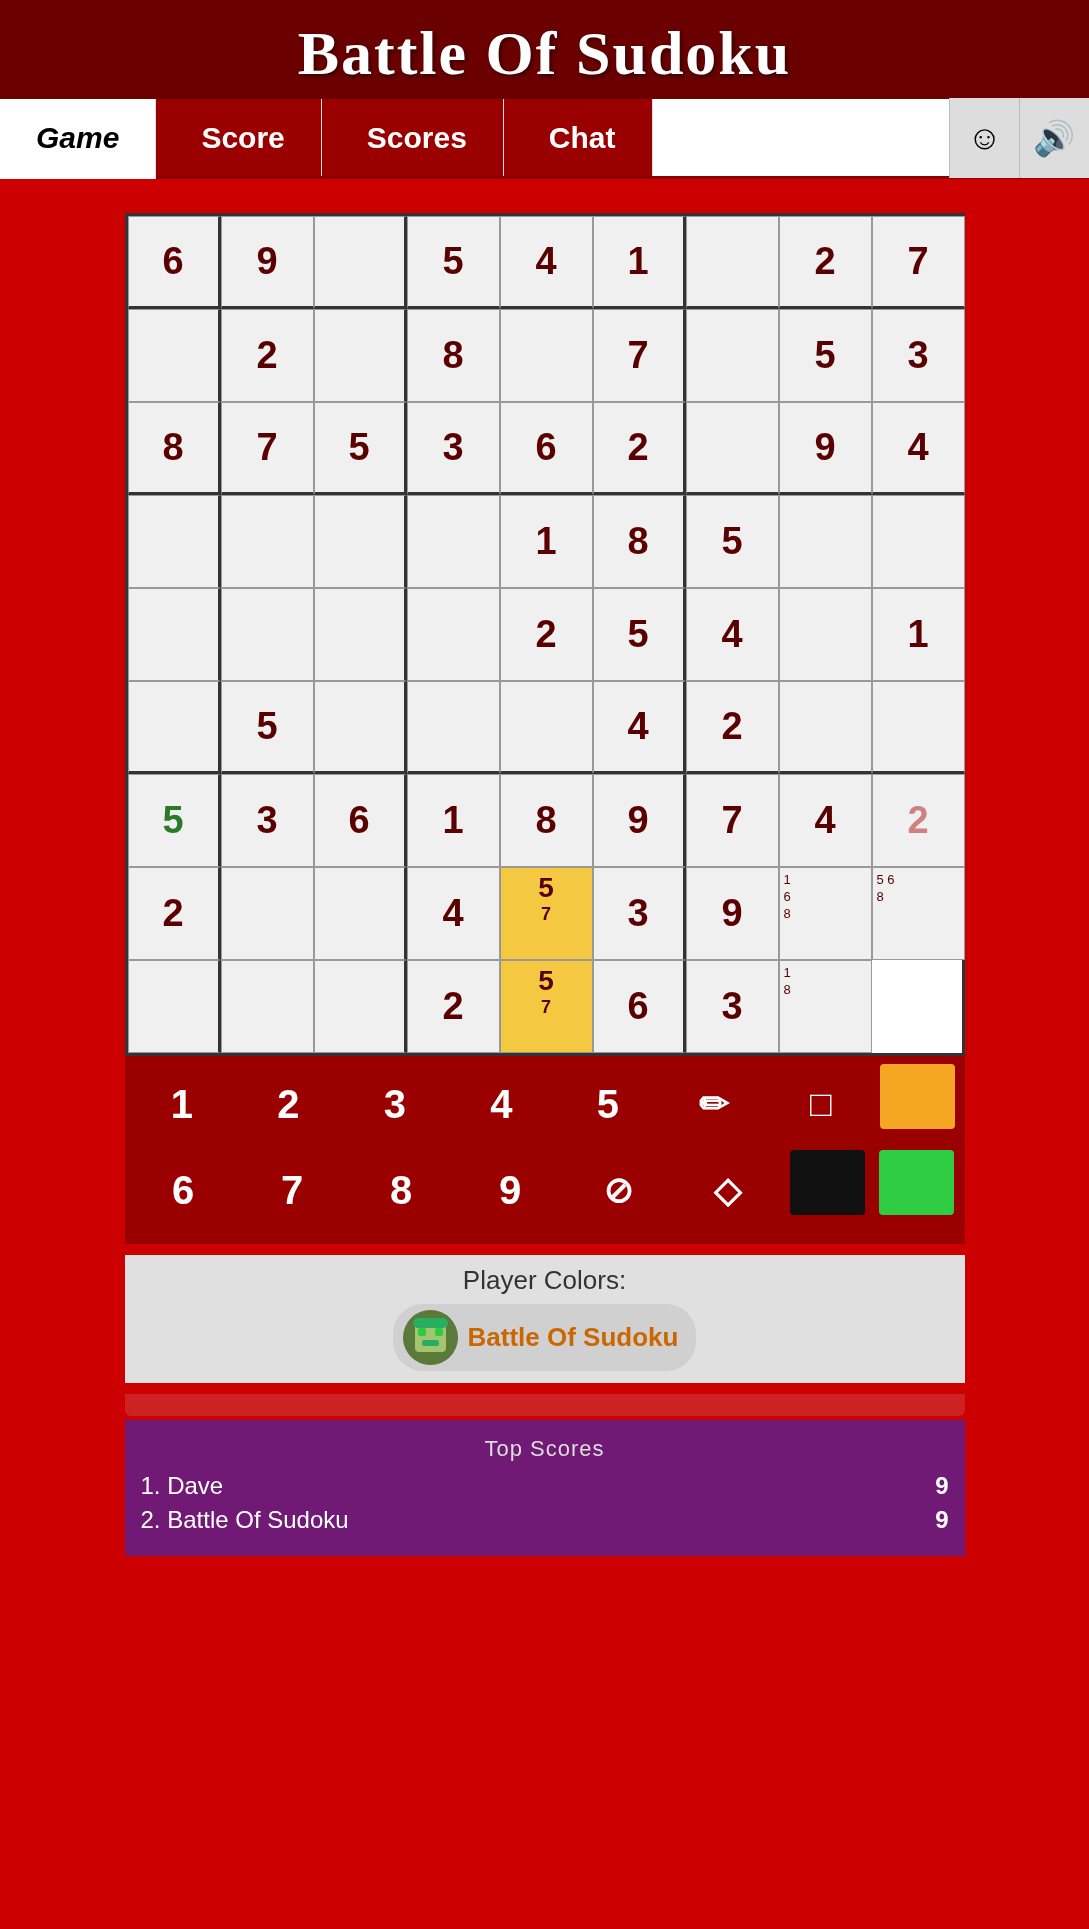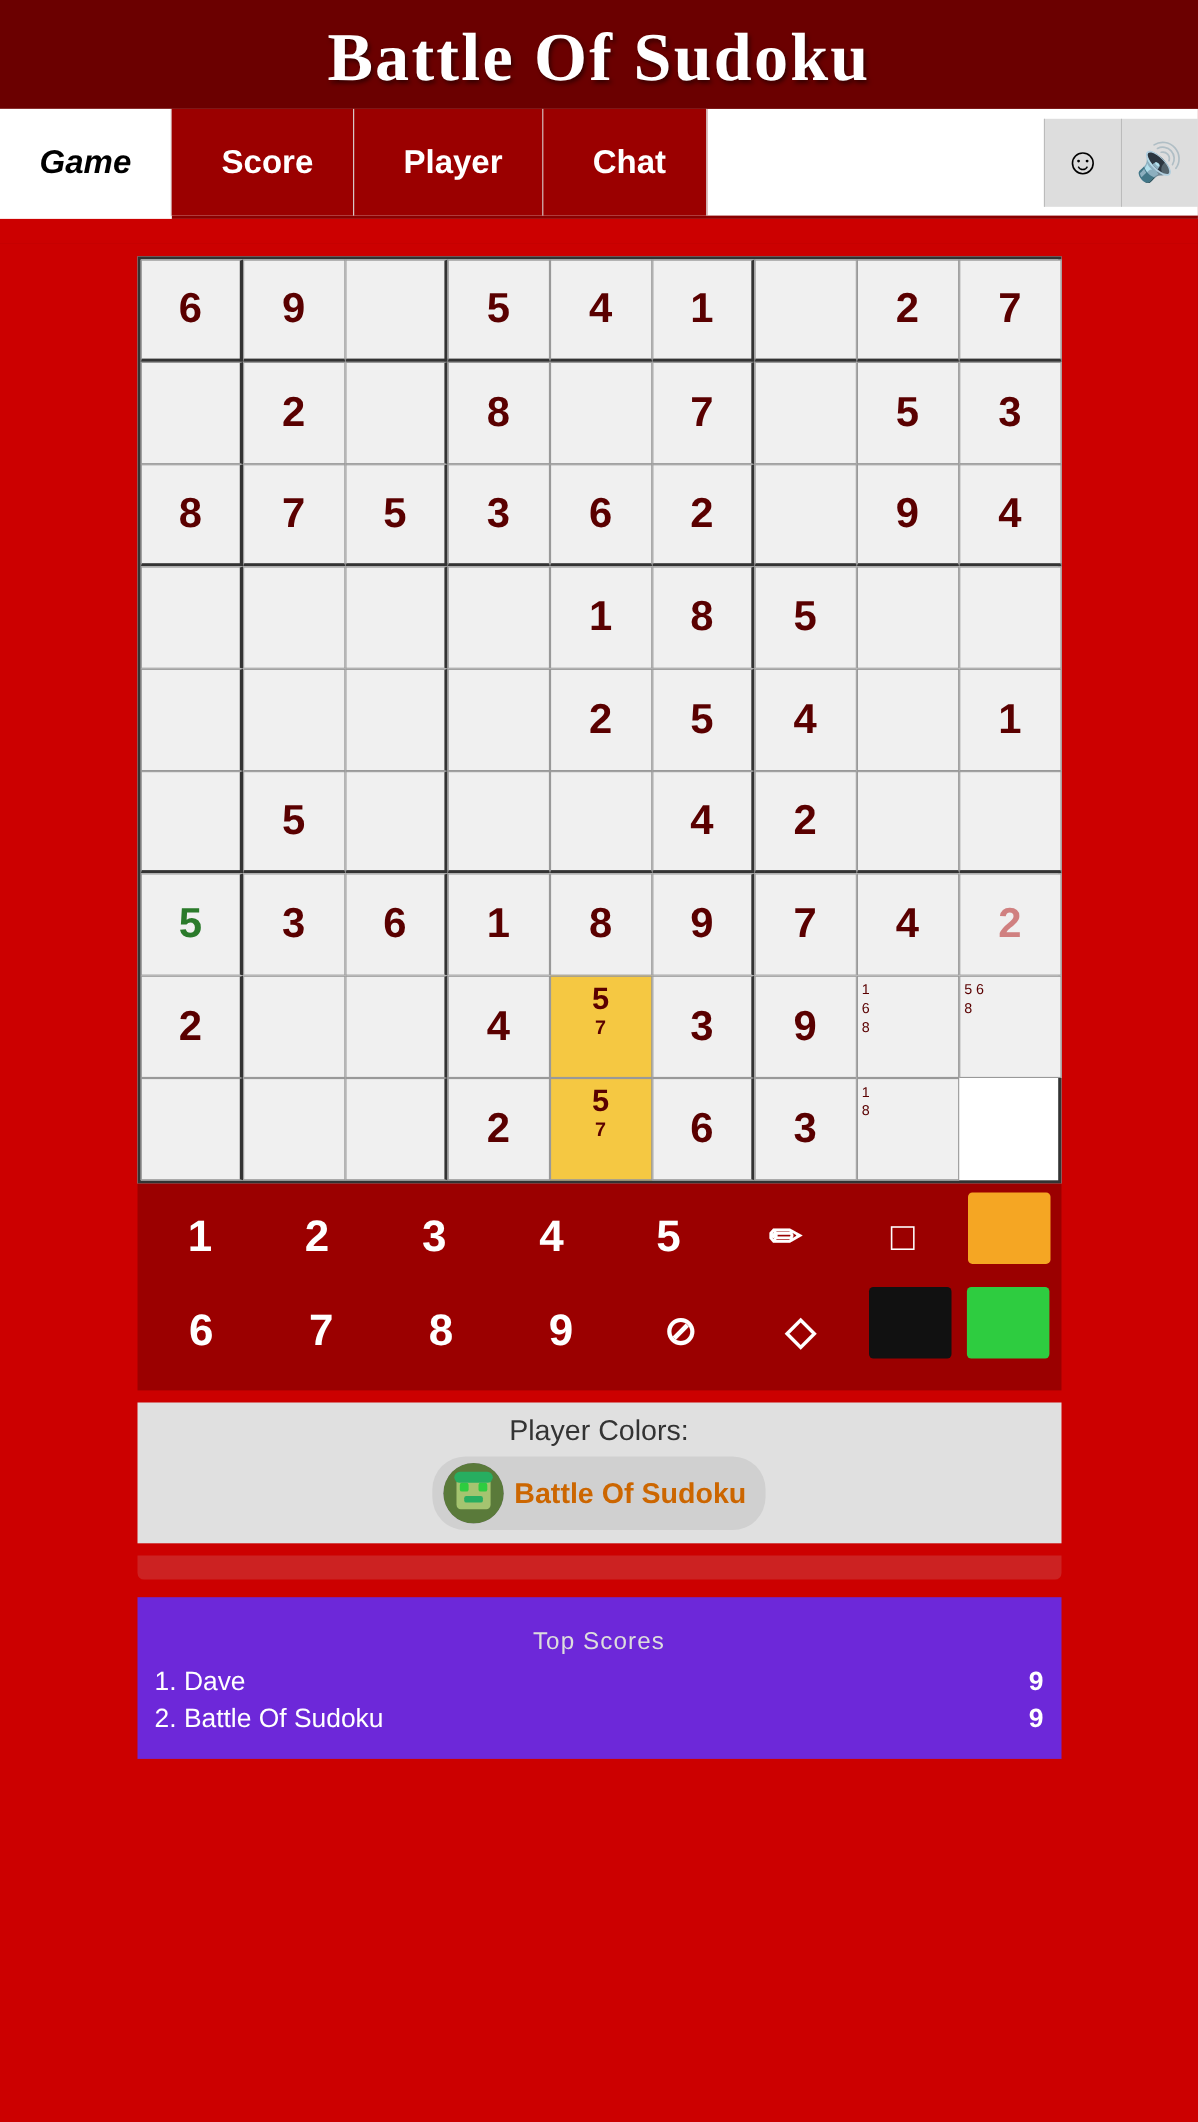--- a/index.html
+++ b/index.html
@@ -29,21 +29,21 @@
       letter-spacing: 2px;
     }
 
     
     #nav-bar {
       width: 100%;
       background: white;
       display: flex;
       align-items: stretch;
       border-bottom: 3px solid #8b0000;
-      height: 100px;
+      height: 80px;
     }
     .nav-tab {
       padding: 0 36px;
       font-size: 30px;
       font-weight: bold;
       display: flex;
       align-items: center;
       justify-content: center;
       cursor: pointer;
       color: #333;
@@ -225,23 +225,23 @@
       width: 840px;
       height: 22px;
       background: #cc2222;
       margin: 0 auto;
       border-radius: 0 0 6px 6px;
     }
 
     
     #top-scores-section {
       width: 840px;
-      margin: 16px auto;
-      background: #6d28d9;
-      padding: 21px 16px 16px;
+      margin: 4px auto;
+      background: #701a75;
+      padding: 10px 16px 16px;
     }
     #top-scores-title {
       text-align: center;
       color: #ddd;
       font-size: 22px;
       padding: 6px 0 10px;
       letter-spacing: 1px;
     }
     .score-row {
       display: flex;
@@ -259,21 +259,21 @@
 </head>
 <body>
 
 <div id="app-header">
   <div id="app-title">Battle Of Sudoku</div>
 </div>
 
 <div id="nav-bar">
   <div class="nav-tab active">Game</div>
   <div class="nav-tab">Score</div>
-  <div class="nav-tab">Player</div>
+  <div class="nav-tab">Scores</div>
   <div class="nav-tab">Chat</div>
   <div id="nav-icons">
     <div class="nav-icon-btn">☺</div>
     <div class="nav-icon-btn">🔊</div>
   </div>
 </div>
 
 <div id="red-band"></div>
 
 <div id="game-area">

